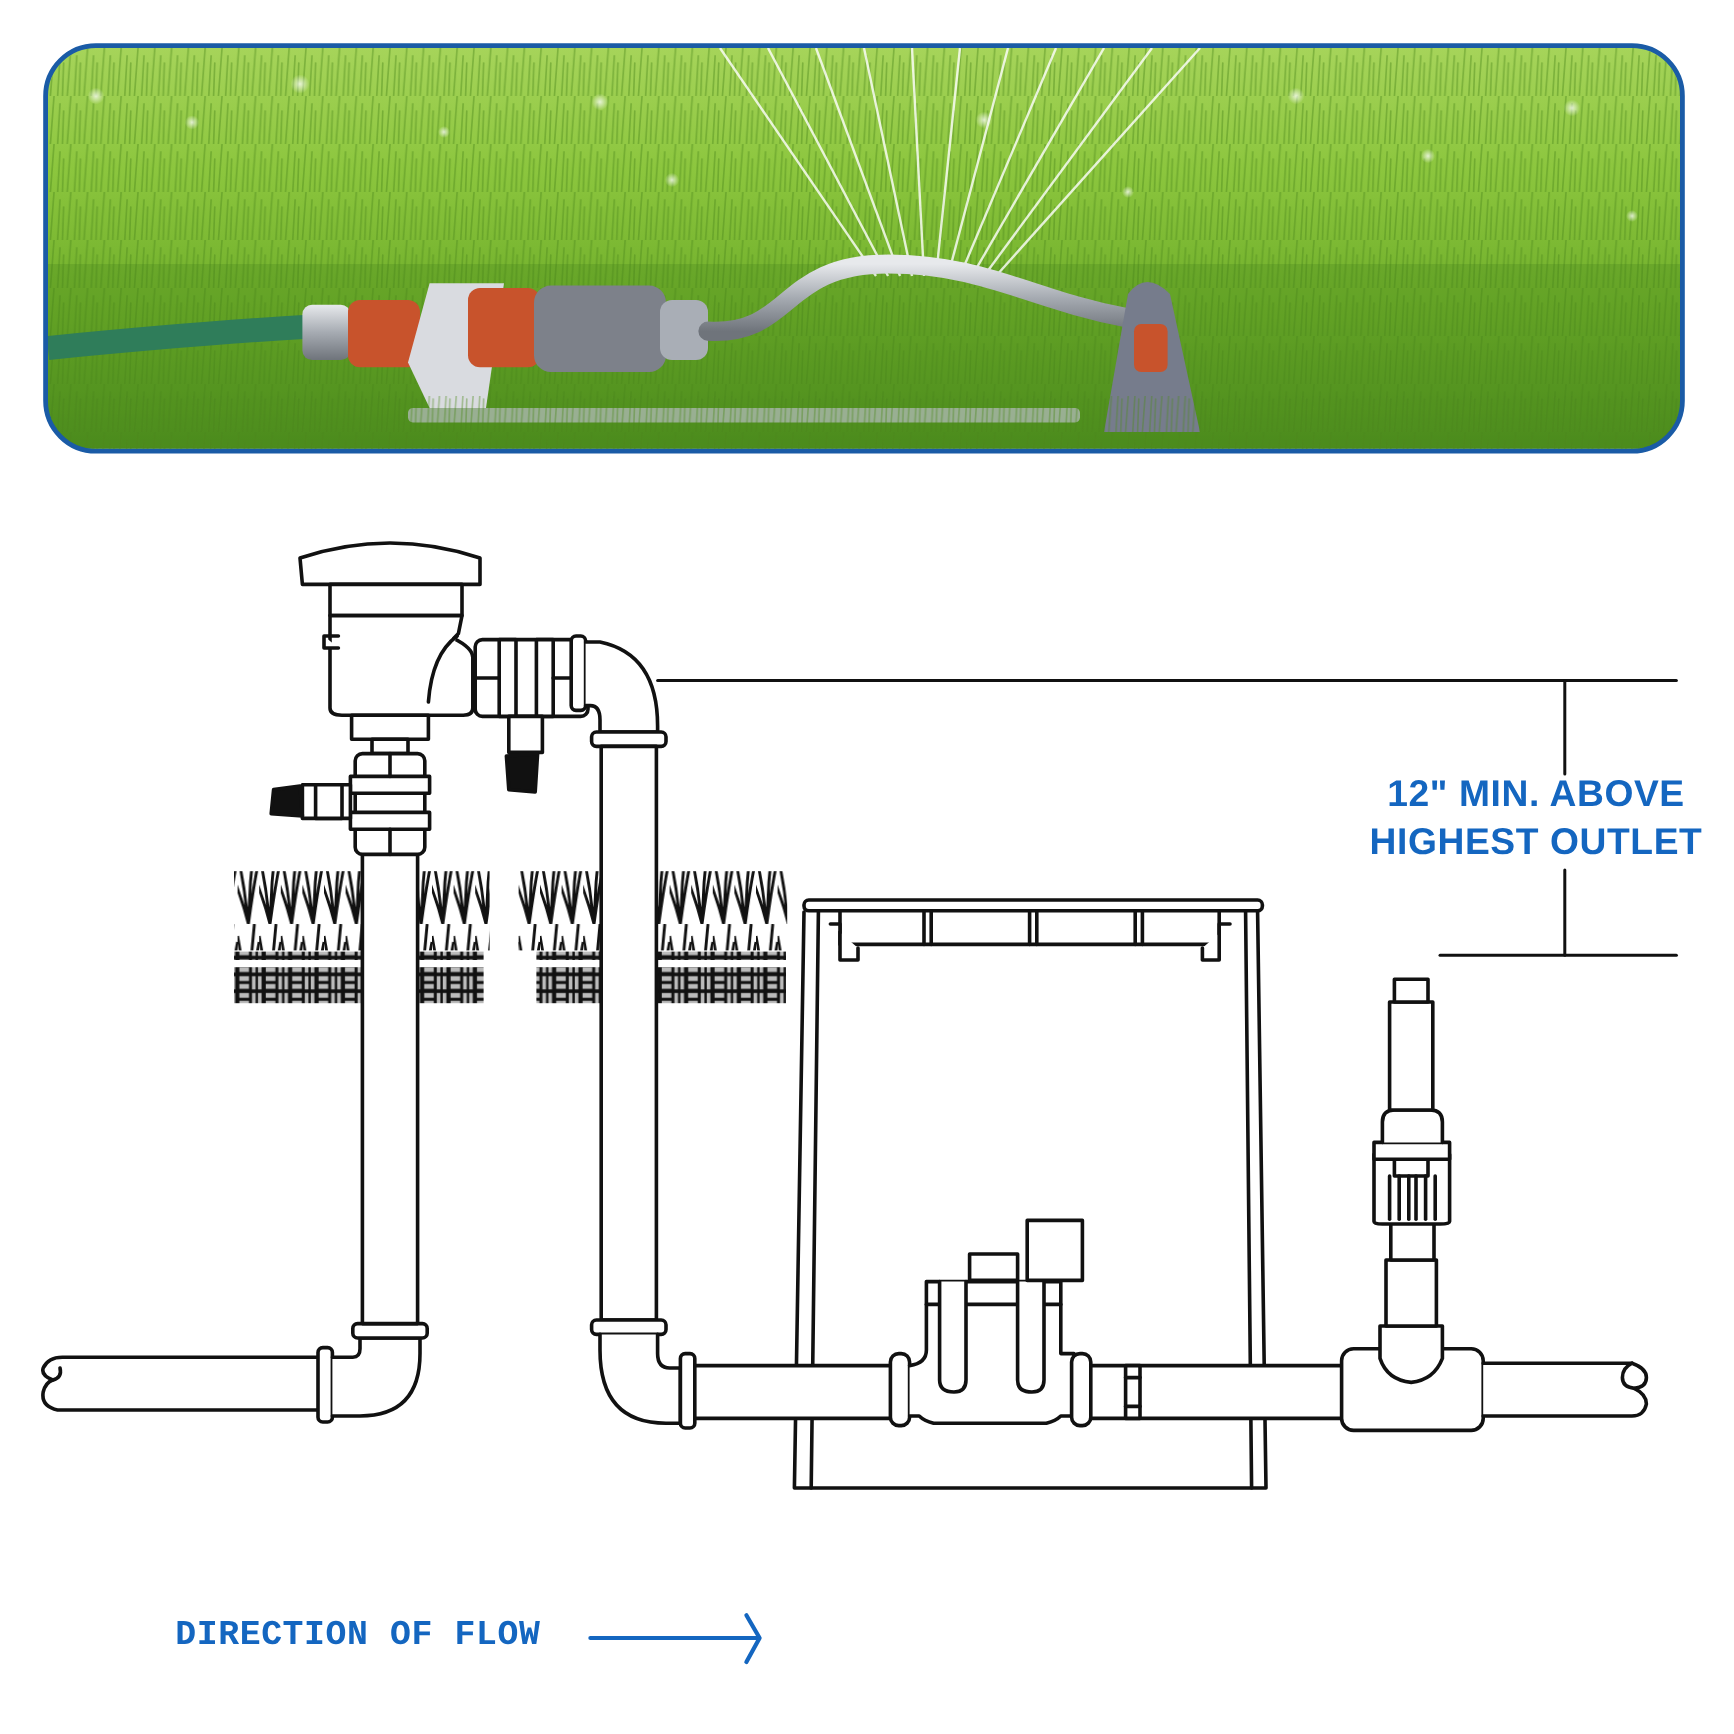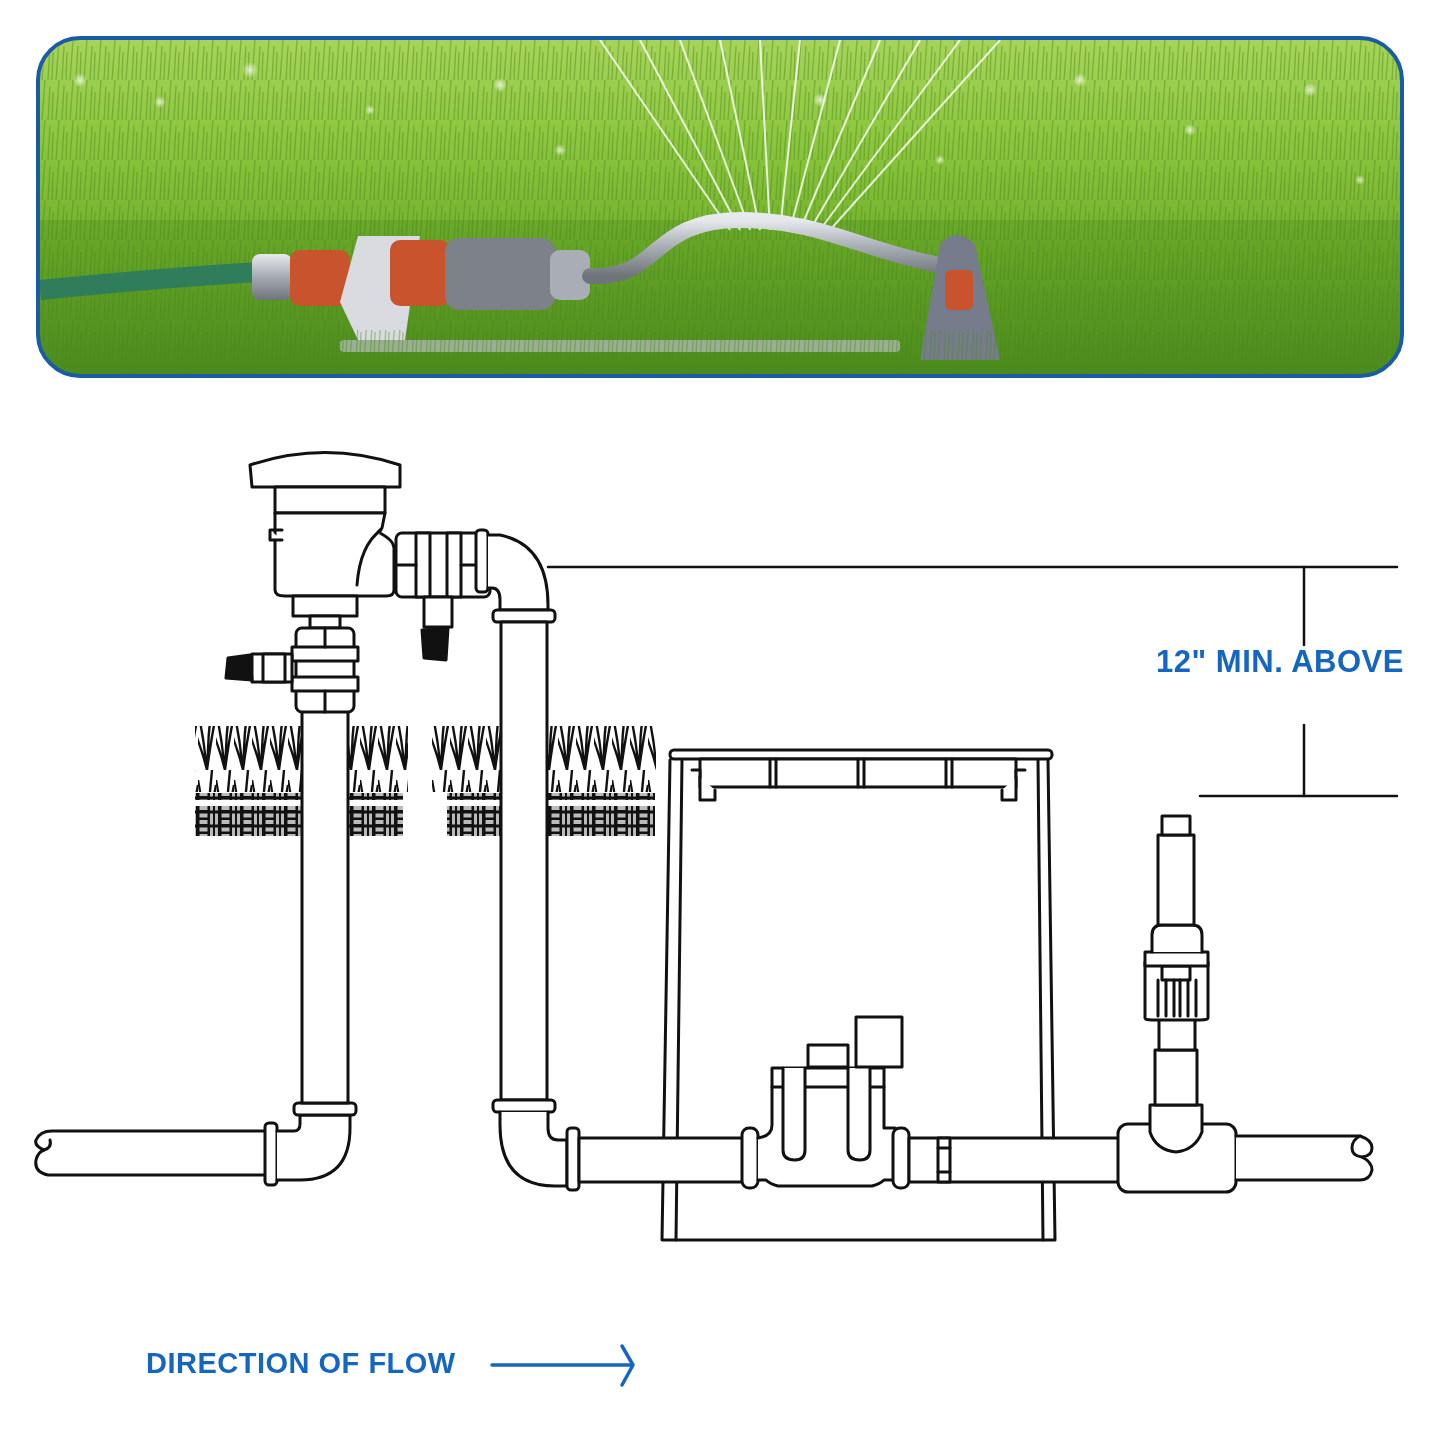--- a/index.html
+++ b/index.html
@@ -5,21 +5,21 @@
     html, body { margin: 0; padding: 0; background: #ffffff; }
     body { width: 1445px; height: 1445px; position: relative; overflow: hidden;
            font-family: "Liberation Sans", "DejaVu Sans", sans-serif; }
     .banner { position: absolute; left: 36px; top: 36px; width: 1368px; height: 342px;
               border: 4px solid #1a5ba6; border-radius: 44px; overflow: hidden; box-sizing: border-box;
               background: linear-gradient(180deg, #a6d45a 0%, #8cc63e 30%, #6fae2a 65%, #4f8f1e 100%); }
     .banner svg { position: absolute; left: 0; top: 0; }
     .diagram { position: absolute; left: 0; top: 0; }
     .label-blue { position: absolute; color: #1466c0; font-weight: bold; letter-spacing: 0.5px; }
     .height-label { left: 1130px; top: 642px; width: 300px; text-align: center; font-size: 31px; line-height: 40px; }
-    .flow-label { left: 146px; top: 1345px; font-size: 29px; line-height: 36px; }
+    .flow-label { left: 146px; top: 1345px; font-size: 29px; line-height: 36px; font-family: Liberation Mono, monospace; }
   </style>
 </head>
 <body>
 
 <div class="banner">
   <svg width="1368" height="342" viewBox="0 0 1368 342">
     <defs>
       <pattern id="grassPat" width="14" height="40" patternUnits="userSpaceOnUse">
         <path d="M2 40 L5 0 M8 40 L10 6 M12 40 L13 12" stroke="#4d8a1c" stroke-width="1.4" opacity="0.45"></path>
       </pattern>
@@ -246,15 +246,16 @@
 
     <g stroke="#1466c0" stroke-width="3.5">
       <line x1="492" y1="1365" x2="632" y2="1365"></line>
       <path d="M622 1346 L633 1365 L622 1385"></path>
     </g>
   </g>
 </svg>
 
 <div class="label-blue height-label">
   <div>12" MIN. ABOVE</div>
+  <div>HIGHEST OUTLET</div>
 </div>
 
 <div class="label-blue flow-label">DIRECTION OF FLOW</div>
 
 </body></html>

